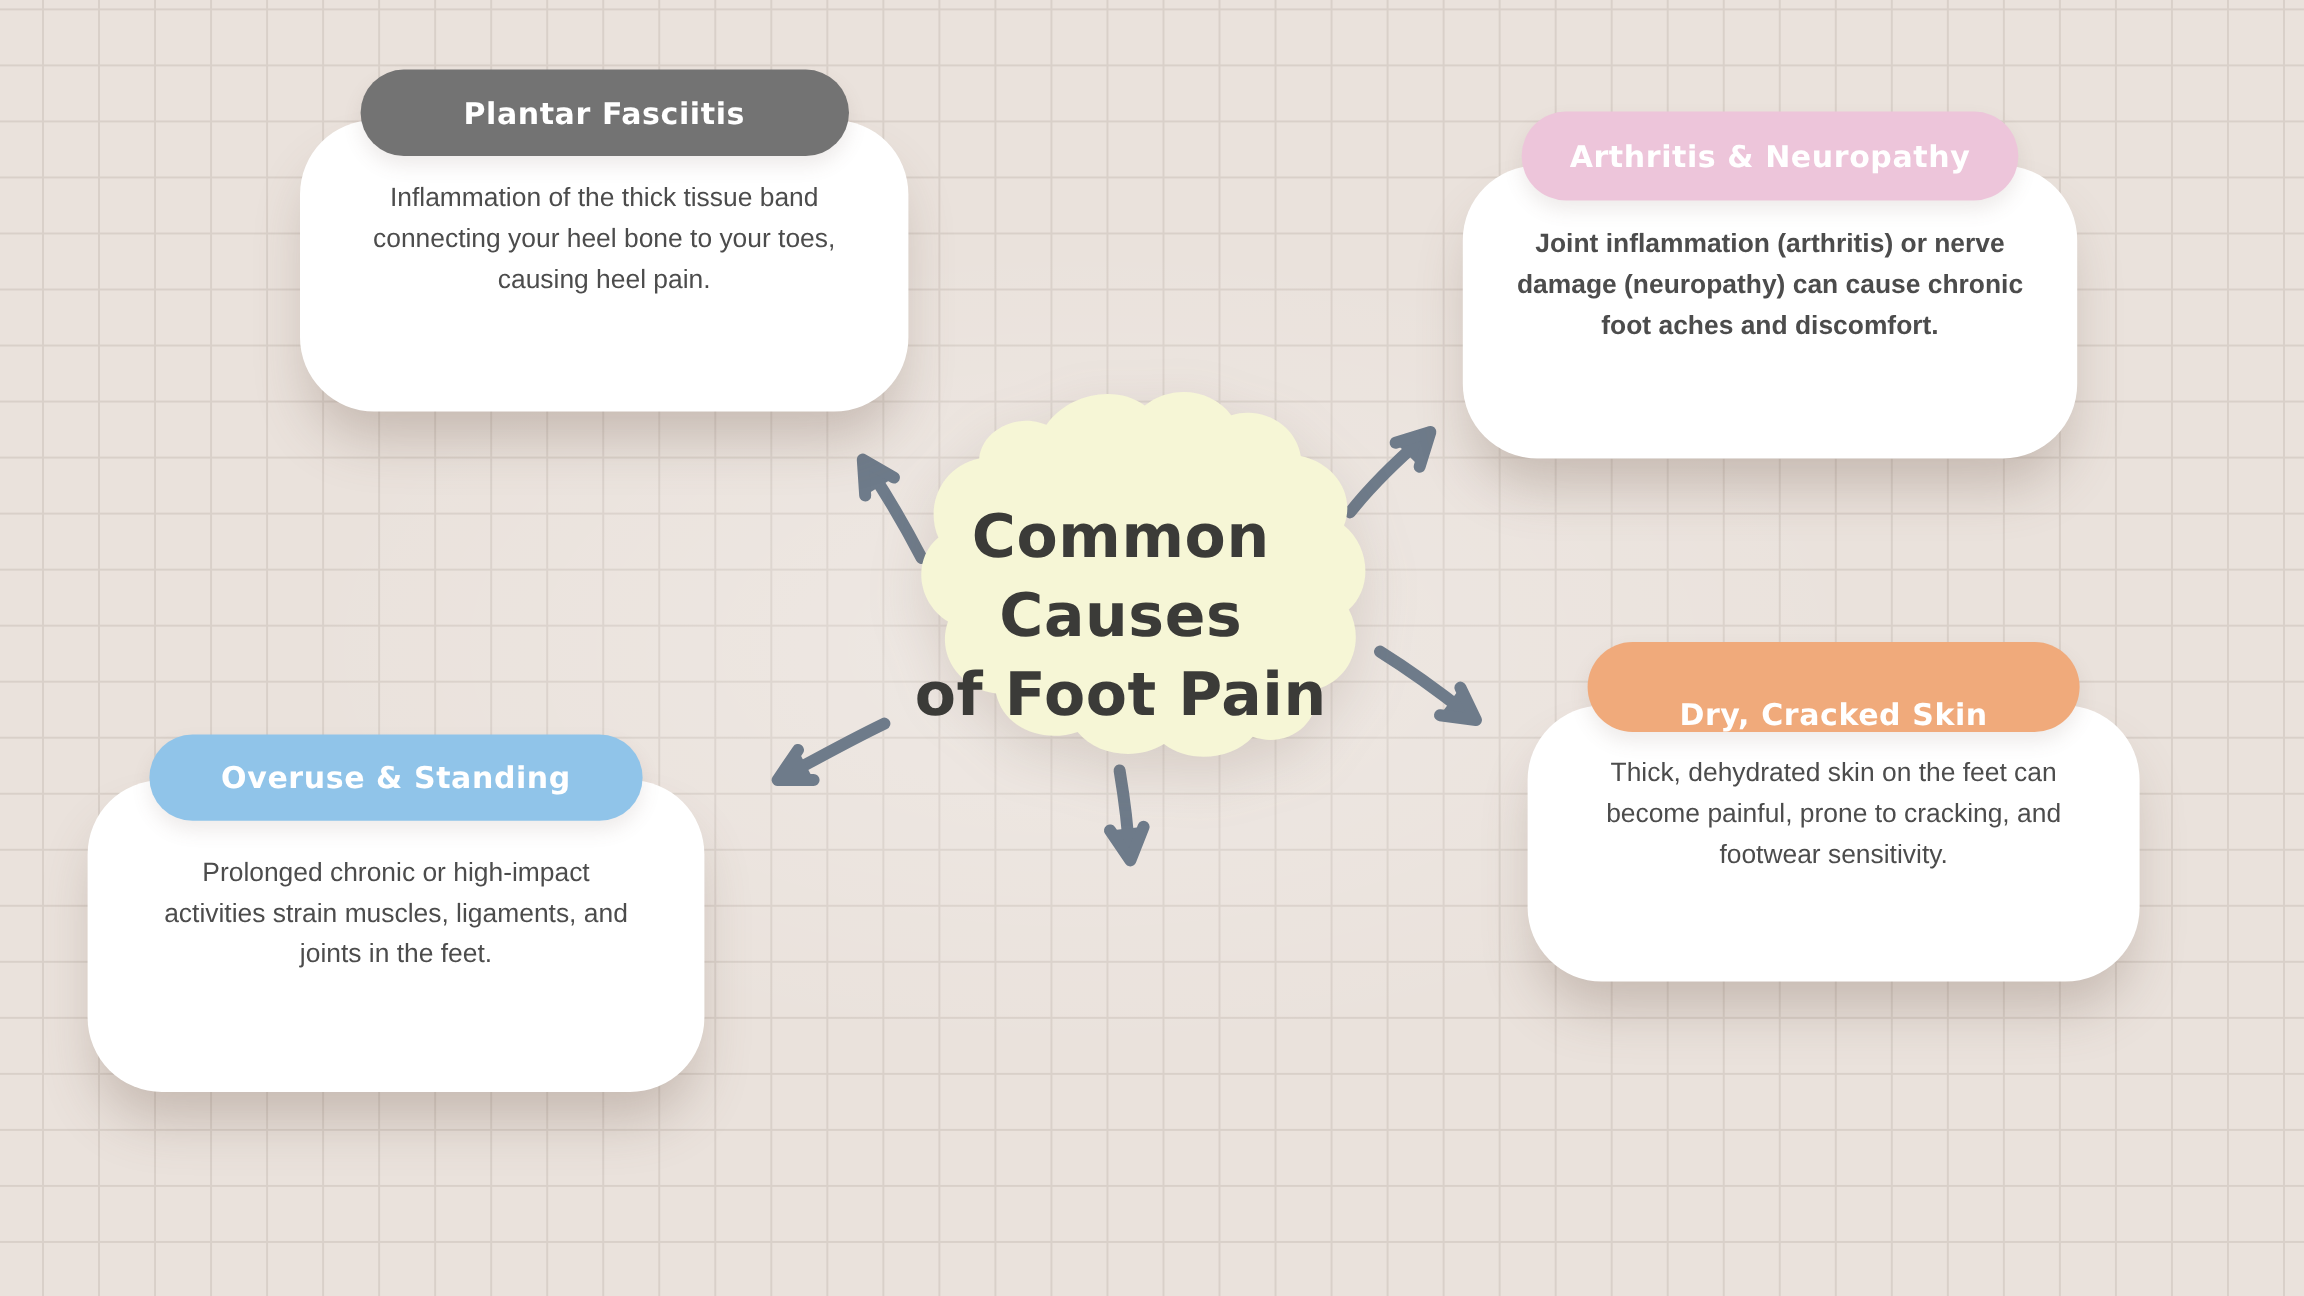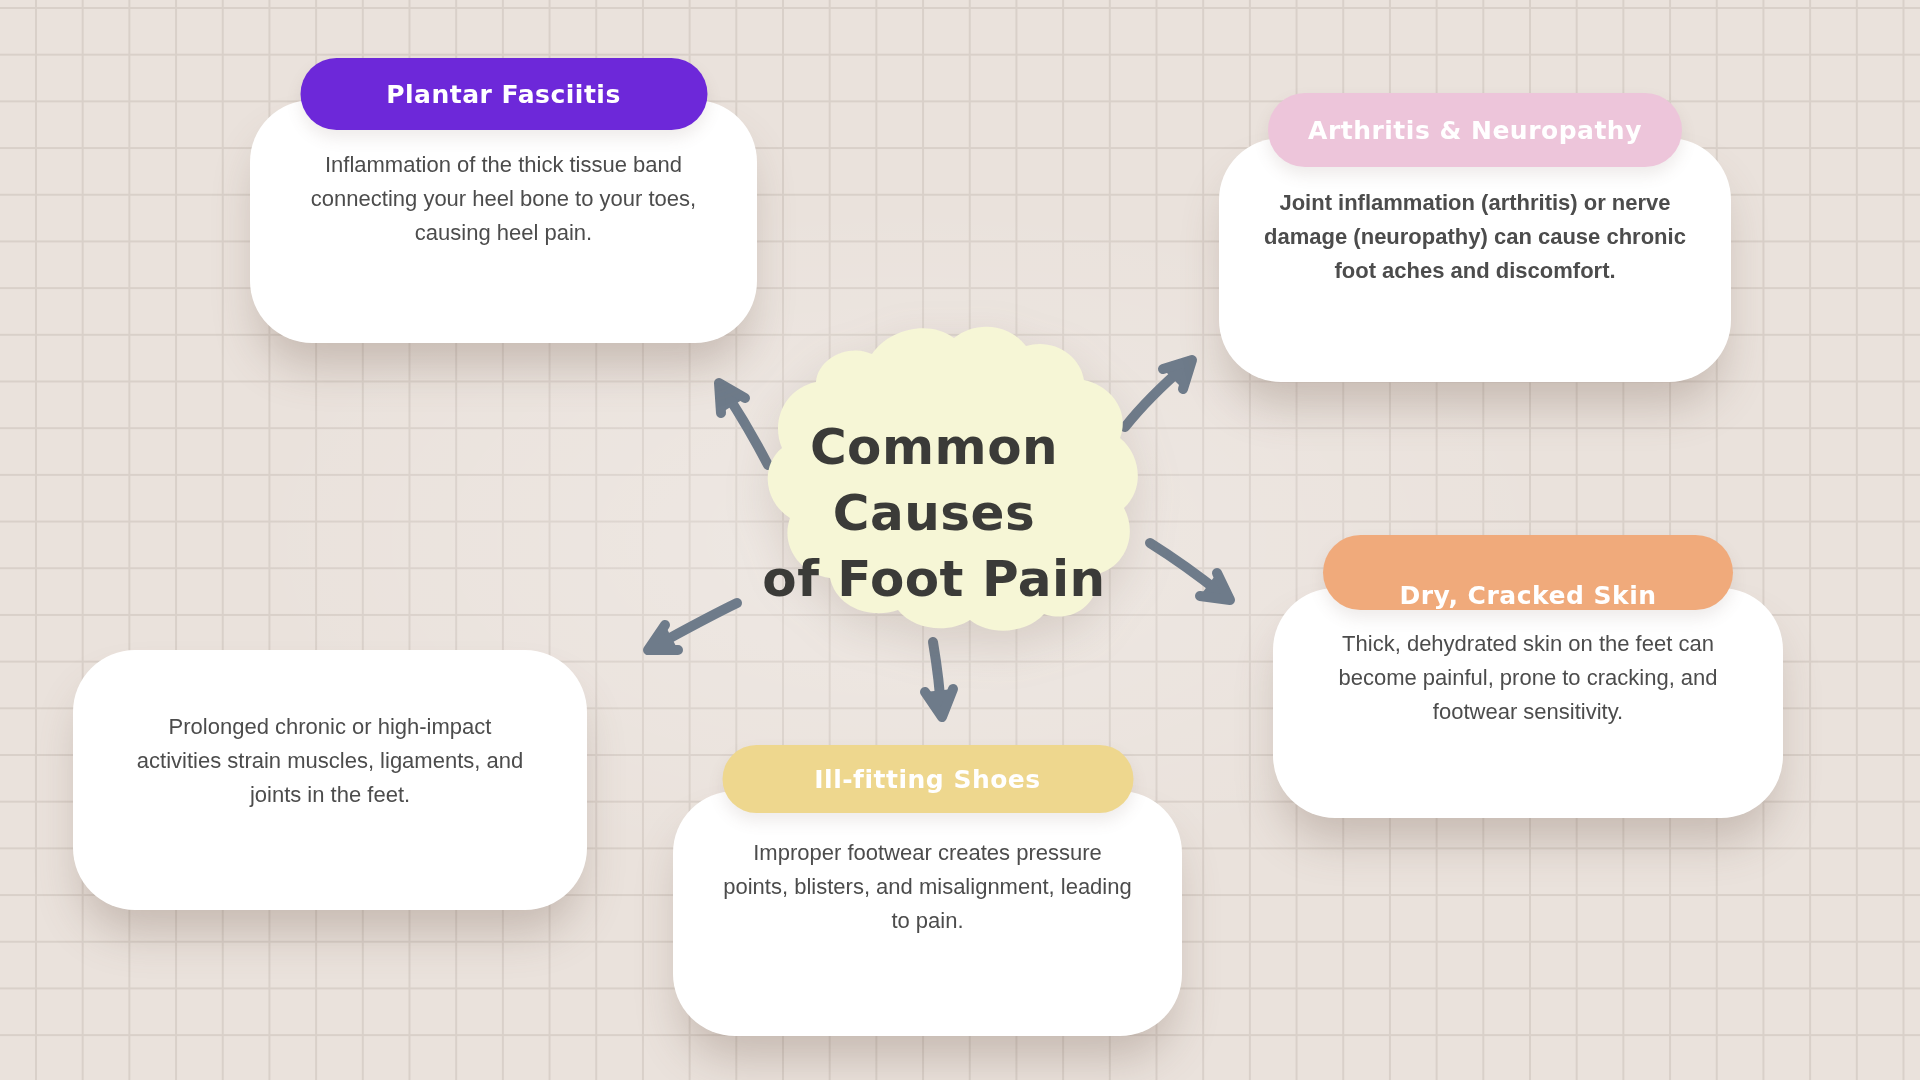--- a/index.html
+++ b/index.html
@@ -107,51 +107,46 @@
       C 116 304, 84 290, 78 262
       C 48 258, 28 230, 38 202
       C 12 186, 8 150, 30 132
       C 18 104, 34 72, 64 66
       C 66 44, 92 30, 114 36 Z"></path>
   </svg>
   <div class="center-title">Common Causes
 of Foot Pain</div>
 
   <div class="card" style="left:250px;top:100px;width:507px;height:243px;">
-    <div class="pill" style="width: 407px; height: 72px; top: -42px; background-color: #6d28d9;">
+    <div class="pill" style="width: 407px; height: 72px; top: -42px; background-color: #737373;">
       <span class="pill-label">Plantar Fasciitis</span>
     </div>
     <p class="card-body" style="top:48px;">Inflammation of the thick tissue band
 connecting your heel bone to your toes,
 causing heel pain.</p>
   </div>
 
   <div class="card" style="left:1219px;top:138px;width:512px;height:244px;">
     <div class="pill" style="width: 414px; height: 74px; top: -45px; background-color: rgb(237, 197, 218);">
       <span class="pill-label">Arthritis &amp; Neuropathy</span>
     </div>
     <p class="card-body" style="top:48px;font-weight:bold;">Joint inflammation (arthritis) or nerve
 damage (neuropathy) can cause chronic
 foot aches and discomfort.</p>
   </div>
 
   <div class="card" style="left:73px;top:650px;width:514px;height:260px;">
+    <div class="pill" style="width: 411px; height: 72px; top: -38px; background-color: rgb(144, 196, 233);">
+      <span class="pill-label">Overuse &amp; Standing</span>
+    </div>
     <p class="card-body" style="top:60px;">Prolonged chronic or high-impact
 activities strain muscles, ligaments, and
 joints in the feet.</p>
   </div>
 
-  <div class="card" style="left:673px;top:791px;width:509px;height:245px;">
-    <div class="pill" style="width: 411px; height: 68px; top: -46px; background-color: rgb(238, 215, 142);">
-      <span class="pill-label">Ill-fitting Shoes</span>
-    </div>
-    <p class="card-body" style="top:45px;">Improper footwear creates pressure
-points, blisters, and misalignment, leading
-to pain.</p>
-  </div>
 
   <div class="card" style="left:1273px;top:588px;width:510px;height:230px;">
     <div class="pill" style="width: 410px; height: 75px; top: -53px; background-color: rgb(240, 170, 123); align-items: flex-end;">
       <span class="pill-label">Dry, Cracked Skin</span>
     </div>
     <p class="card-body" style="top:39px;">Thick, dehydrated skin on the feet can
 become painful, prone to cracking, and
 footwear sensitivity.</p>
   </div>
 

